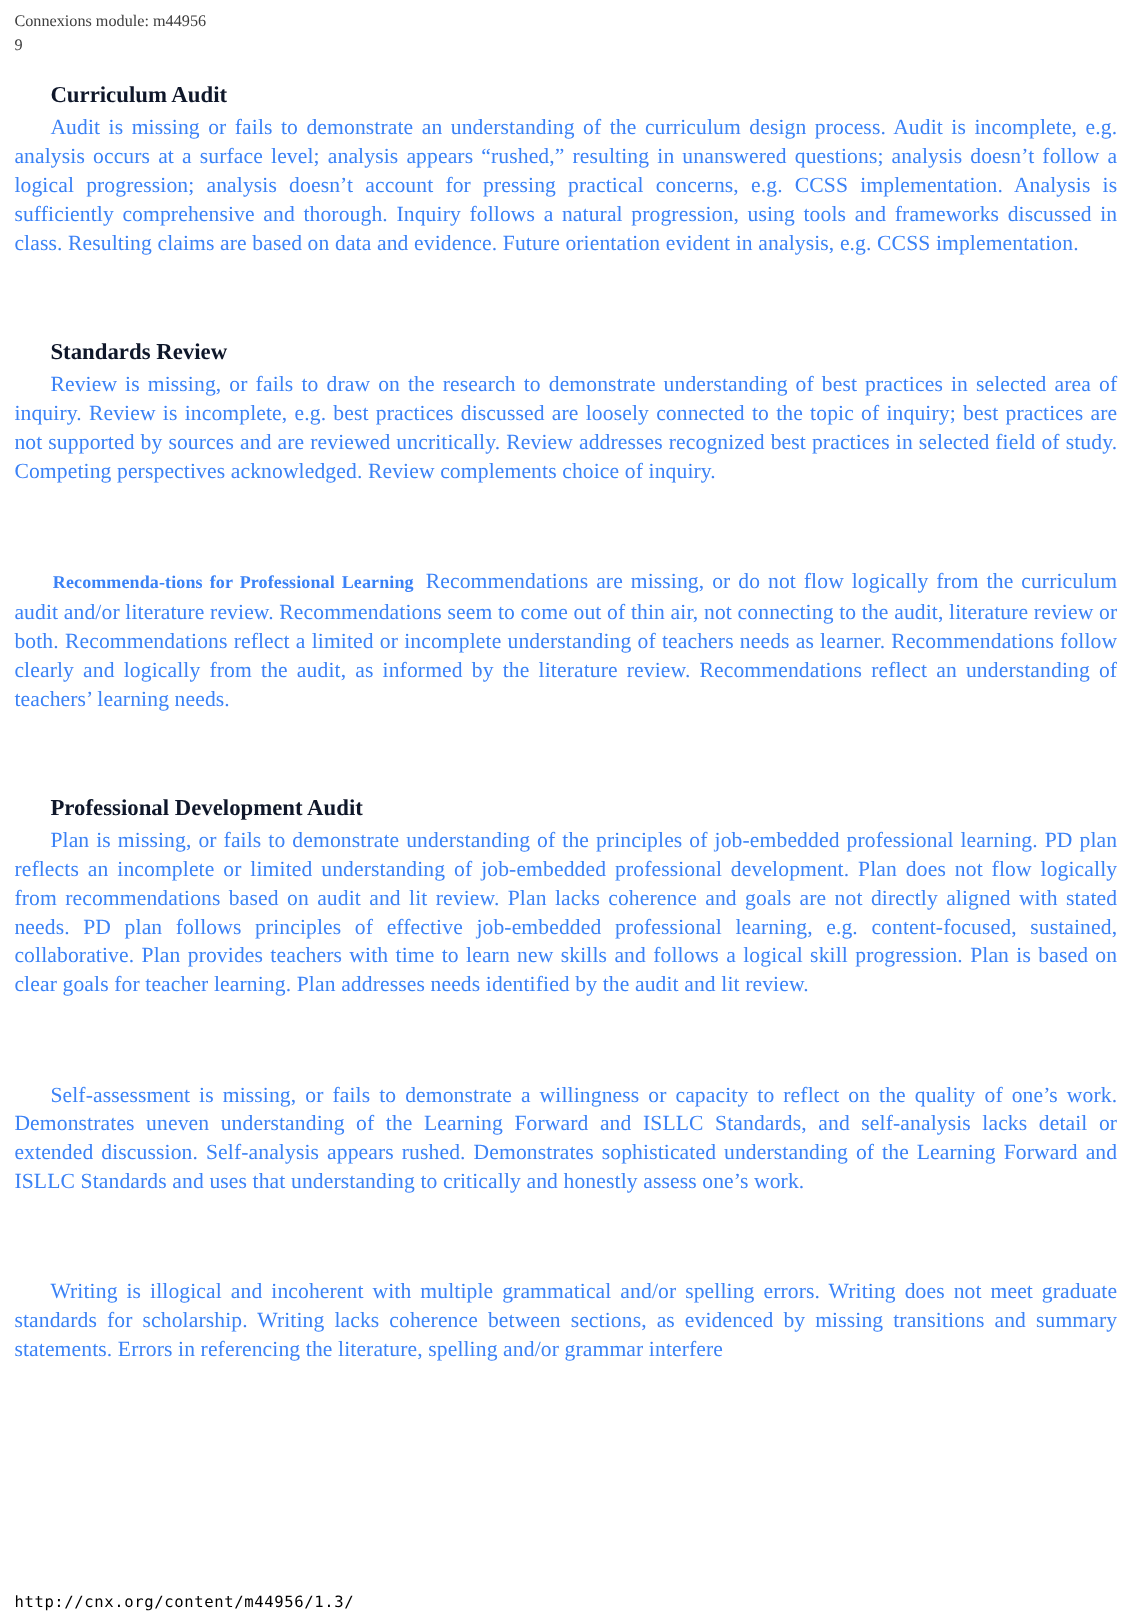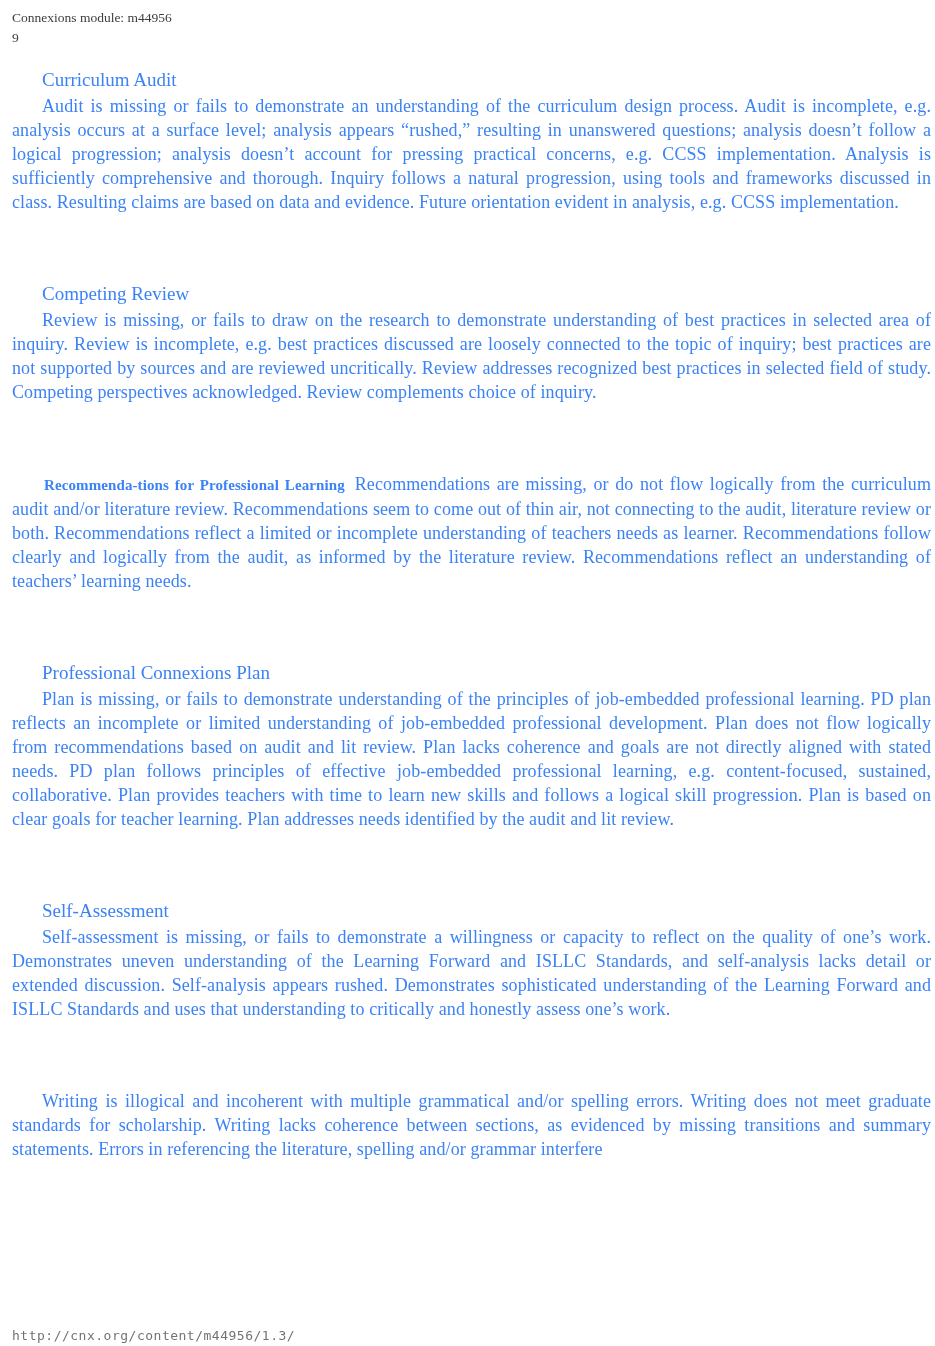--- a/index.html
+++ b/index.html
@@ -22,45 +22,45 @@
     height: 16px;
   }
   .content {
     padding: 0 2px;
     margin-top: 46px;
   }
   .doc-section { margin-top: 68px; }
   .doc-section:first-child { margin-top: 0; }
   .section-heading {
     font-size: 19px;
-    font-weight: normal;
+    font-weight: bold;
     line-height: 24px;
     text-indent: 30px;
-    color: #3b82f6;
+    color: #0f172a;
   }
   .section-body {
     font-size: 18px;
     line-height: 24px;
     text-align: justify;
     text-indent: 30px;
     letter-spacing: 0.1px;
     color: #3b82f6;
   }
   .run-in-heading {
     font-weight: bold;
     font-size: 15px;
     margin-right: 8px;
   }
   .page-footer {
     position: absolute;
     left: 4px;
     top: 1322px;
     font-size: 13px;
     font-family: "DejaVu Sans Mono", "Liberation Mono", monospace;
-    color: #737373;
+    color: #000000;
     letter-spacing: 0.5px;
   }
   .cutoff-rule {
     position: absolute;
     left: 64px;
     top: 1343px;
     width: 171px;
     height: 2px;
     background: #000000;
   }
@@ -74,35 +74,34 @@
 </header>
 
 <main class="content">
 
   <section class="doc-section">
     <h2 class="section-heading">Curriculum Audit</h2>
     <p class="section-body">Audit is missing or fails to demonstrate an understanding of the curriculum design process.   Audit is incomplete, e.g. analysis occurs at a surface level; analysis appears “rushed,” resulting in unanswered questions; analysis doesn’t follow a logical progression; analysis doesn’t account for pressing practical concerns, e.g. CCSS implementation.   Analysis is sufficiently comprehensive and thorough. Inquiry follows a natural progression, using tools and frameworks discussed in class. Resulting claims are based on data and evidence. Future orientation evident in analysis, e.g. CCSS implementation.</p>
   </section>
 
   <section class="doc-section">
-    <h2 class="section-heading">Competing Review</h2>
+    <h2 class="section-heading">Standards Review</h2>
     <p class="section-body">Review is missing, or fails to draw on the research to demonstrate understanding of best practices in selected area of inquiry.   Review is incomplete, e.g.  best practices discussed are loosely connected to the topic of inquiry; best practices are not supported by sources and are reviewed uncritically.   Review addresses recognized best practices in selected field of study. Competing perspectives acknowledged. Review complements choice of inquiry.</p>
   </section>
 
   <section class="doc-section">
     <p class="section-body"><b class="run-in-heading">Recommenda-tions for Professional Learning</b><span>Recommendations are missing, or do not flow logically from the curriculum audit and/or literature review.   Recommendations seem to come out of thin air, not connecting to the audit, literature review or both.  Recommendations reflect a limited or incomplete understanding of teachers needs as learner.   Recommendations follow clearly and logically from the audit, as informed by the literature review. Recommendations reflect an understanding of teachers’ learning needs.</span></p>
   </section>
 
   <section class="doc-section">
-    <h2 class="section-heading">Professional Connexions Plan</h2>
+    <h2 class="section-heading">Professional Development Audit</h2>
     <p class="section-body">Plan is missing, or fails to demonstrate understanding of the principles of job-embedded professional learning.   PD plan reflects an incomplete or limited understanding of job-embedded professional development. Plan does not flow logically from recommendations based on audit and lit review. Plan lacks coherence and goals are not directly aligned with stated needs.   PD plan follows principles of effective job-embedded professional learning, e.g.  content-focused, sustained, collaborative.  Plan provides teachers with time to learn new skills and follows a logical skill progression. Plan is based on clear goals for teacher learning. Plan addresses needs identified by the audit and lit review.</p>
   </section>
 
   <section class="doc-section">
-    <h2 class="section-heading">Self-Assessment</h2>
     <p class="section-body">Self-assessment is missing, or fails to demonstrate a willingness or capacity to reflect on the quality of one’s work.    Demonstrates uneven understanding of the Learning Forward and ISLLC Standards, and self-analysis lacks detail or extended discussion. Self-analysis appears rushed.   Demonstrates sophisticated understanding of the Learning Forward and ISLLC Standards and uses that understanding to critically and honestly assess one’s work.</p>
   </section>
 
   <section class="doc-section">
     <p class="section-body">Writing is illogical and incoherent with multiple grammatical and/or spelling errors.  Writing does not meet graduate standards for scholarship.   Writing lacks coherence between sections, as evidenced by missing transitions and summary statements. Errors in referencing the literature, spelling and/or grammar interfere</p>
   </section>
 
 </main>
 
 <footer class="page-footer">

